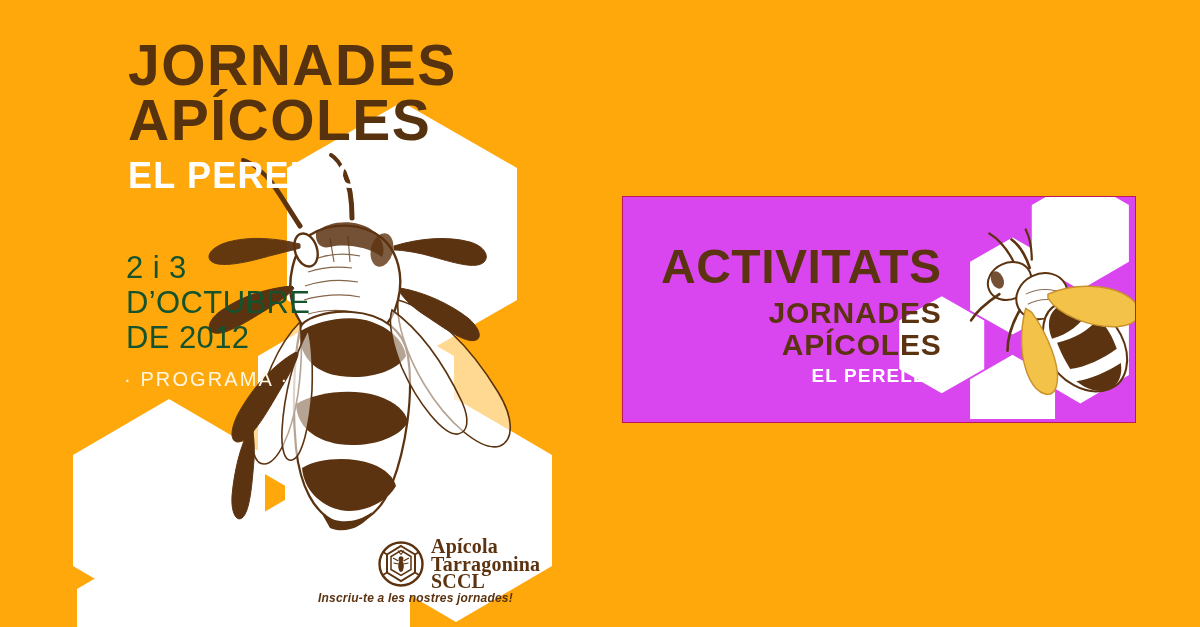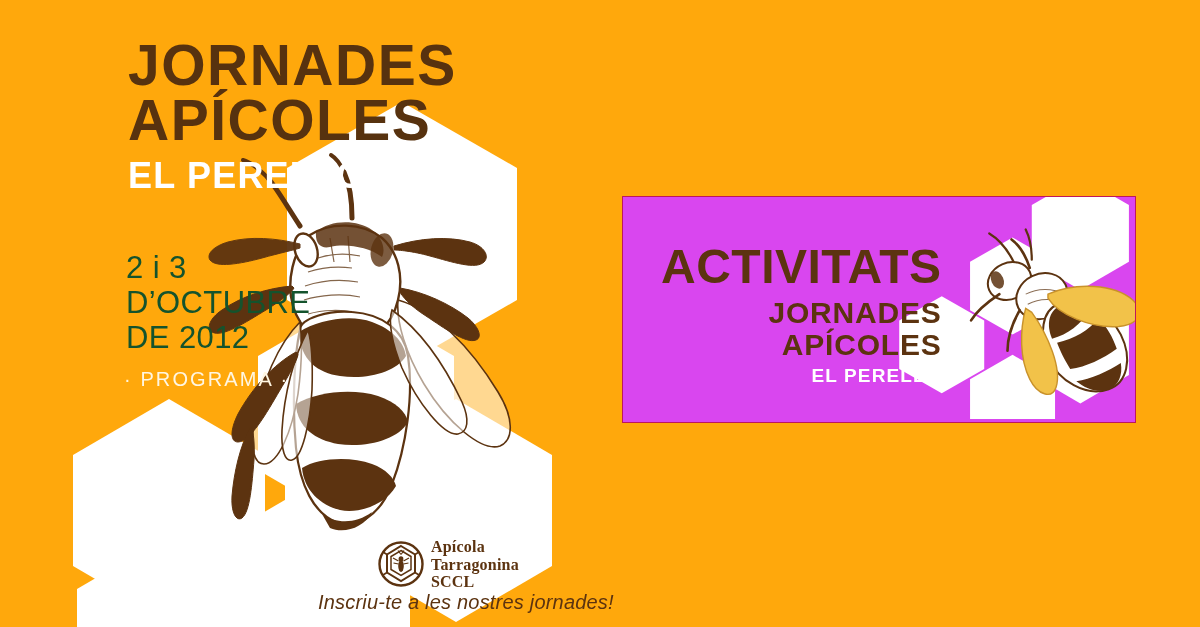--- a/index.html
+++ b/index.html
@@ -56,30 +56,30 @@
   
   .logo{
     position:absolute;left:378px;top:538px;z-index:8;
     display:flex;align-items:center;gap:7px;
   }
   .logo-mark{width:46px;height:46px;flex:0 0 auto;}
   .logo-text{
     color:#5C3310;
     font-family:"Liberation Serif",serif;
     font-weight:700;
-    font-size:16px;
+    font-size:20px;
     line-height:17.5px;
     letter-spacing:.2px;
   }
   .tagline{
     position:absolute;left:318px;top:591px;z-index:8;
     color:#5C3310;
     font-style:italic;
-    font-weight:400;
-    font-size:20px;
+    font-weight:700;
+    font-size:12px;
     letter-spacing:.2px;
     white-space:nowrap;
   }
 
   
   .panel{
     position:absolute;left:622px;top:196px;width:514px;height:227px;
     background:#d946ef;
     border:1px solid #be185d;
     box-sizing:border-box;

